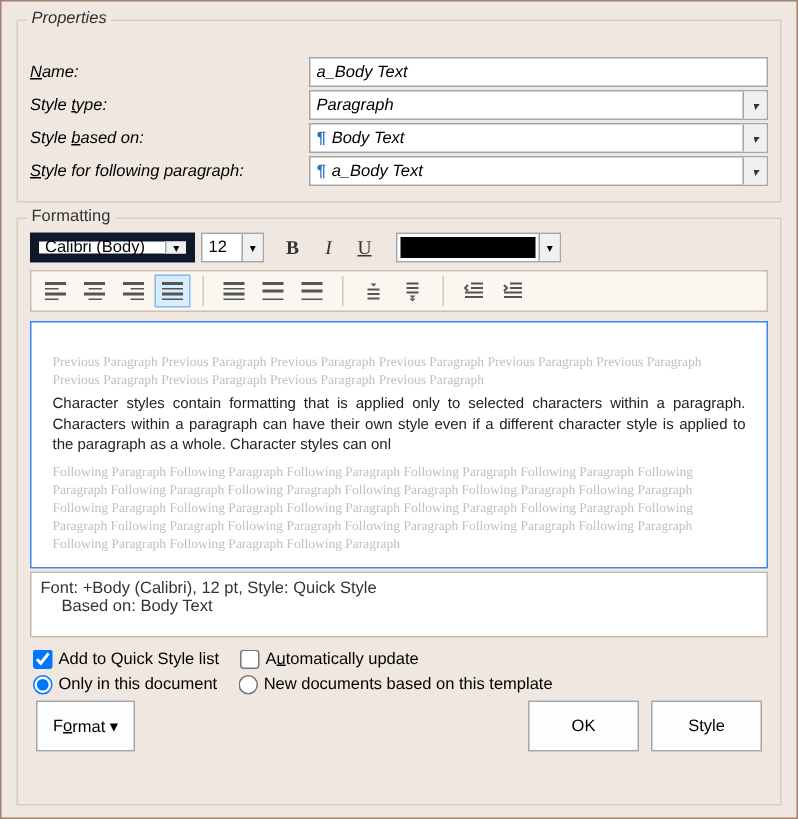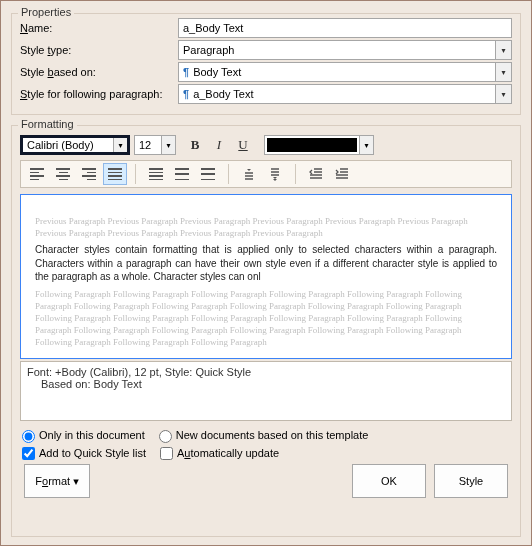--- a/index.html
+++ b/index.html
@@ -7,66 +7,66 @@
   body { font-family: "Segoe UI", Tahoma, sans-serif; font-size: 11px; background:#fff; color:#000; }
   .window { width:532px; height:546px; border:1px solid #a08070; background:#f0e8e0; display:flex; flex-direction:column; }
   .titlebar { height:28px; background:#cdbba8; display:flex; align-items:center; position:relative; }
   .title { flex:1; text-align:center; font-size:12px; color:#333; }
   .titlebtns { position:absolute; right:0; top:0; height:100%; display:flex; }
   .tbtn { width:40px; height:22px; display:flex; align-items:center; justify-content:center; font-size:13px; color:#333; }
   .tclose { width:44px; height:22px; background:#c8504f; color:#fff; display:flex; align-items:center; justify-content:center; font-size:14px; }
   .content { flex:1; padding:6px 10px 8px 10px; display:flex; flex-direction:column; gap:4px; }
   .group { border:1px solid #d8ccc0; position:relative; padding:8px 8px 8px 8px; margin-top:6px; }
   .group-label { position:absolute; top:-8px; left:6px; background:#f0e8e0; padding:0 3px; font-size:11px; color:#333; }
-  .row { display:flex; align-items:center; margin:2px 0; }
+  .row { display:flex; align-items:center; margin:2px 0;gap:28px; }
   .lbl { width:158px; font-size:11px; }
   .lbl .u { text-decoration: underline; }
   .field, .combo { flex:1; height:20px; background:#fff; border:1px solid #a6a6a6; display:flex; align-items:center; padding:0 4px; font-size:11px; position:relative; }
   .combo { padding-right:18px; }
   .combo .arrow { position:absolute; right:0; top:0; width:16px; height:100%; border-left:1px solid #a6a6a6; display:flex; align-items:center; justify-content:center; font-size:8px; color:#333; background:#f0f0f0; }
   .combo .pilcrow { font-weight:bold; color:#2a6fbb; margin-right:4px; }
   .fmt-toolbar1 { display:flex; align-items:center; gap:4px; margin:0 0 4px 0; height:22px; }
-  .font-combo { width:110px; height:20px; border:3px solid #0f172a; background:#fff; display:flex; align-items:center; padding:0 16px 0 4px; position:relative; font-size:11px;}
+  .font-combo { width:110px; height:20px; border:6px solid #0f172a; background:#fff; display:flex; align-items:center; padding:0 16px 0 4px; position:relative; font-size:11px;}
   .font-combo .arrow, .size-combo .arrow, .color-combo .arrow { position:absolute; right:0; top:0; width:14px; height:100%; border-left:1px solid #a6a6a6; display:flex; align-items:center; justify-content:center; font-size:8px; background:#f0f0f0; }
   .size-combo { width:42px; height:20px; border:1px solid #a6a6a6; background:#fff; display:flex; align-items:center; padding:0 14px 0 4px; position:relative; font-size:11px;}
   .biu { display:flex; gap:2px; margin-left:4px;}
   .biu button, .tb-btn { width:22px; height:20px; border:1px solid transparent; background:transparent; font-family:"Times New Roman",serif; font-size:13px; display:flex; align-items:center; justify-content:center; cursor:pointer; color:#333;}
   .bold { font-weight:bold; }
   .italic { font-style:italic; }
   .uline { text-decoration:underline; }
   .color-combo { width:110px; height:20px; border:1px solid #a6a6a6; background:#fff; position:relative; display:flex; align-items:center; padding:2px 16px 2px 2px; margin-left:6px;}
   .color-swatch { width:100%; height:14px; background:#000; }
   .fmt-toolbar2 { height:28px; border:1px solid #c9c0b3; background:#faf6f0; display:flex; align-items:center; padding:0 4px; gap:2px; }
   .tb-btn { width:24px; height:22px; border:1px solid transparent; }
   .tb-btn.selected { border:1px solid #8fb8e8; background:#d6ecff; }
   .tb-sep { width:1px; height:20px; background:#d0c8bc; margin:0 6px; }
   .align-lines { width:14px; height:12px; display:flex; flex-direction:column; justify-content:space-between;}
   .align-lines span { display:block; height:1.5px; background:#555; }
   .preview { margin-top:6px; border:1px solid #3b82f6; background:#fff; height:165px; padding:20px 14px; overflow:hidden; font-size:9px; line-height:1.35; }
   .prev-faded { color:#c0c0c0; font-family:"Times New Roman",serif; font-size:9px; }
   .prev-body { font-family:"Segoe UI",sans-serif; color:#222; font-size:10px; text-align:justify; margin:4px 0; }
-  .desc-box { border:1px solid #c0b8ac; background:#fff; height:60px; padding:4px 6px; font-size:11px; color:#333; margin-top:2px;}
+  .desc-box { border:1px solid #c0b8ac; background:#fff; height:44px; padding:4px 6px; font-size:11px; color:#333; margin-top:2px;}
   .options { margin:8px 2px 4px 2px; display:flex; flex-direction:column; gap:4px; font-size:11px;}
   .opt-row { display:flex; gap:14px; align-items:center; }
   input[type=checkbox], input[type=radio] { margin:0 4px 0 0; vertical-align:middle;}
   .footer { display:flex; align-items:center; padding:0 4px 4px 4px; gap:8px; }
   .btn { height:34px; min-width:74px; border:1px solid #a6a6a6; background:#fdfdfd; font-size:11px; display:flex; align-items:center; justify-content:center; cursor:pointer; }
   .btn-format { min-width:66px; padding:0 8px;}
   .spacer { flex:1; }
   svg { pointer-events:none; }
 </style>
 </head>
 <body>
 
 <div class="window">
 
 
   <div class="content">
 
-    <div class="group" style="padding-top:2px;">
+    <div class="group" style="padding-top:22px;font-style:italic;">
       <div class="group-label">Properties</div>
 
       <div class="row">
         <div class="lbl"><span class="u">N</span>ame:</div>
         <div class="field">
             <span>a_Body Text</span>
           </div>
       </div>
       <div class="row">
         <div class="lbl">Style <span class="u">t</span>ype:</div>
@@ -207,26 +207,26 @@
         <div class="prev-faded">Following Paragraph Following Paragraph Following Paragraph Following Paragraph Following Paragraph Following Paragraph Following Paragraph Following Paragraph Following Paragraph Following Paragraph Following Paragraph Following Paragraph Following Paragraph Following Paragraph Following Paragraph Following Paragraph Following Paragraph Following Paragraph Following Paragraph Following Paragraph Following Paragraph Following Paragraph Following Paragraph Following Paragraph Following Paragraph</div>
       </div>
 
       <div class="desc-box">
         <div>Font: +Body (Calibri), 12 pt, Style: Quick Style</div>
         <div style="padding-left:14px;">Based on: Body Text</div>
       </div>
 
       <div class="options">
         <div class="opt-row">
+          <label><input type="checkbox" checked="" style=""><span>Add to Quick Style list</span></label>
+          <label><input type="checkbox" style=""><span>A<span style="text-decoration:underline">u</span>tomatically update</span></label>
+        </div>
+        <div class="opt-row">
           <label><input type="radio" name="scope" checked="" style=""><span>Only in this document</span></label>
           <label><input type="radio" name="scope" style=""><span>New documents based on this template</span></label>
-        </div>
-        <div class="opt-row">
-          <label><input type="checkbox" checked="" style=""><span>Add to Quick Style list</span></label>
-          <label><input type="checkbox" style=""><span>A<span style="text-decoration:underline">u</span>tomatically update</span></label>
         </div>
       </div>
 
       <div class="footer">
         <div class="btn btn-format">F<span style="text-decoration:underline">o</span>rmat ▾</div>
         <div class="spacer"></div>
         <div class="btn">OK</div>
         <div class="btn">Style</div>
       </div>
 

